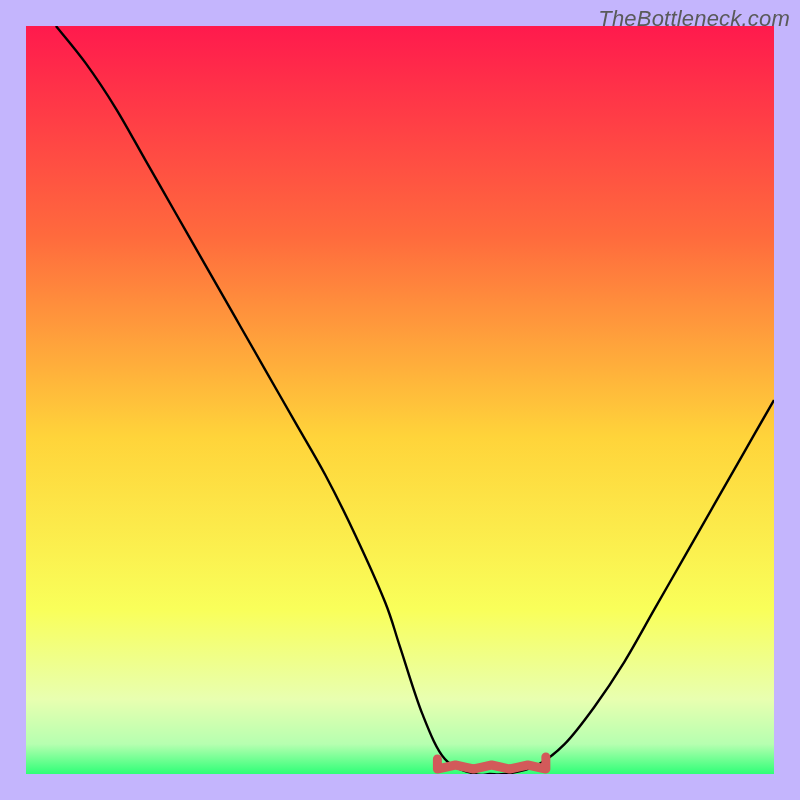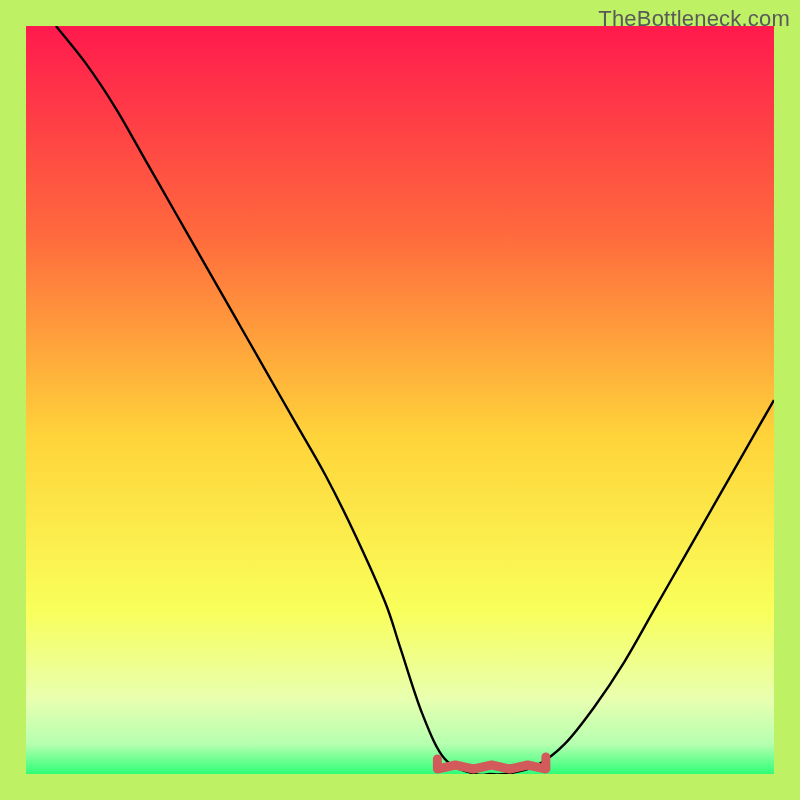--- a/index.html
+++ b/index.html
@@ -5,21 +5,22 @@
   body {
     margin: 0;
     padding: 0;
     background: #fff;
     font-family: Arial, Helvetica, sans-serif;
   }
   .stage {
     width: 800px;
     height: 800px;
     position: relative;
-    background: #bef264;
+    background: #c4b5fd;
+    font-style: italic;
   }
   .watermark {
     position: absolute;
     top: 6px;
     right: 10px;
     color: #5a5a5a;
     font-size: 22px;
     font-weight: 400;
     letter-spacing: 0.2px;
     z-index: 10;

